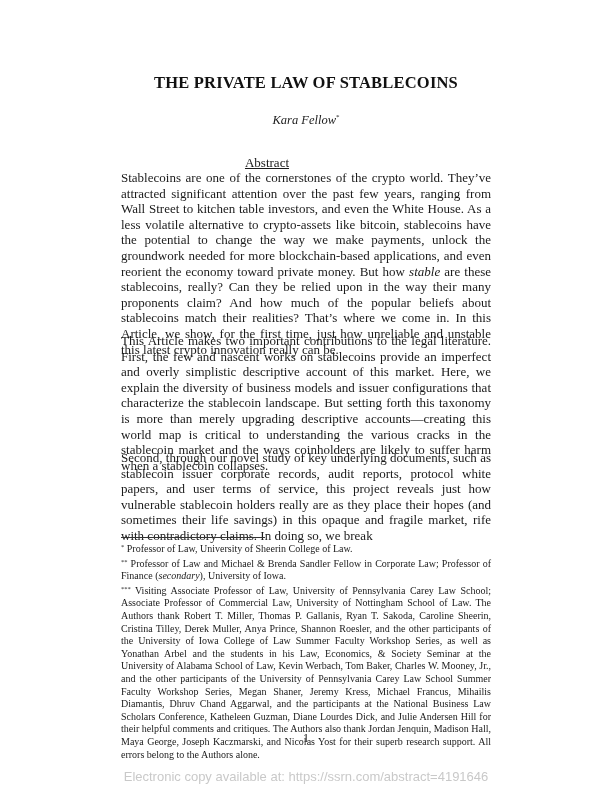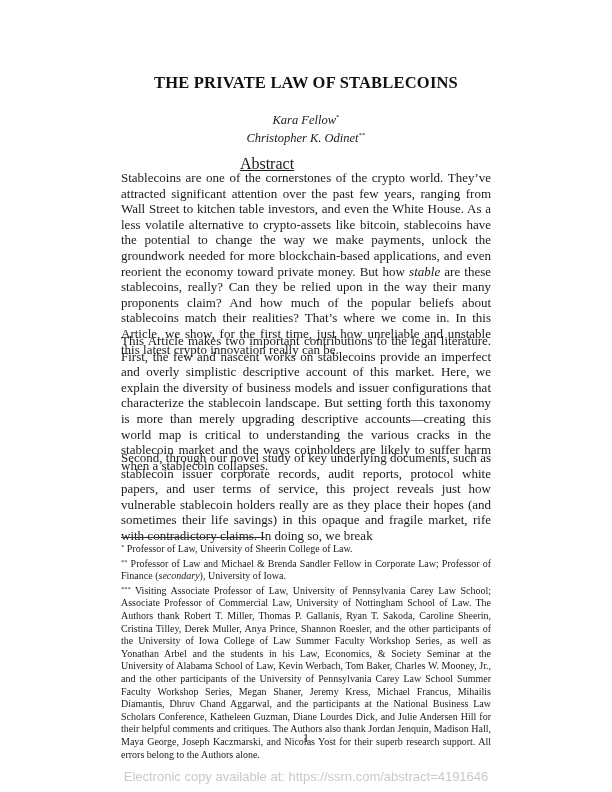--- a/index.html
+++ b/index.html
@@ -5,21 +5,21 @@
   html, body { margin: 0; padding: 0; background: #ffffff; }
   body { width: 612px; height: 792px; position: relative; overflow: hidden;
          font-family: "Liberation Serif", "DejaVu Serif", serif; color: #1a1a1a; }
   .page { position: absolute; left: 0; top: 0; width: 612px; height: 792px; }
   .title { position: absolute; top: 73px; left: 0; width: 612px; text-align: center;
            font-weight: bold; font-size: 16.5px; letter-spacing: 0.2px; color: #111; }
   .authors { position: absolute; top: 110px; left: 0; width: 612px; text-align: center;
              font-style: italic; font-size: 12.5px; line-height: 15.3px; }
   .authors sup { font-size: 7px; font-style: normal; vertical-align: 5px; }
   .abstract-heading { position: absolute; top: 155px; left: 0; width: 534px; text-align: center;
-                      font-size: 16px; text-decoration: underline; }
+                      font-size: 13px; text-decoration: underline; }
   .body { position: absolute; left: 121px; width: 370px; font-size: 13px; line-height: 15.6px;
           text-align: justify; }
   .body p { margin: 0; }
   .p1 { top: 170px; }
   .p2 { top: 333px; }
   .p3 { top: 450px; font-family: Liberation Serif, serif; }
   .fn-rule { position: absolute; left: 121px; top: 537px; width: 144px; height: 0;
              border-top: 1px solid #333; }
   .footnotes { position: absolute; left: 121px; top: 541px; width: 370px; font-size: 10px;
                line-height: 12.6px; text-align: justify; }
@@ -33,21 +33,20 @@
 </style>
 </head>
 <body>
 
 <div class="page">
 
   <div class="title">THE PRIVATE LAW OF STABLECOINS</div>
 
   <div class="authors">
     <div><span>Kara Fellow</span><sup>*</sup></div>
-    <div><span>Christopher K. Odinet</span><sup>**</sup></div>
   </div>
 
   <div class="abstract-heading">Abstract</div>
 
   <div class="body p1">
     <p><span>Stablecoins are one of the cornerstones of the crypto world. They’ve attracted significant attention over the past few years, ranging from Wall Street to kitchen table investors, and even the White House. As a less volatile alternative to crypto-assets like bitcoin, stablecoins have the potential to change the way we make payments, unlock the groundwork needed for more blockchain-based applications, and even reorient the economy toward private money. But how </span><em>stable</em><span> are these stablecoins, really? Can they be relied upon in the way their many proponents claim? And how much of the popular beliefs about stablecoins match their realities? That’s where we come in. In this Article, we show, for the first time, just how unreliable and unstable this latest crypto innovation really can be.</span></p>
   </div>
 
   <div class="body p2">
     <p>This Article makes two important contributions to the legal literature. First, the few and nascent works on stablecoins provide an imperfect and overly simplistic descriptive account of this market. Here, we explain the diversity of business models and issuer configurations that characterize the stablecoin landscape. But setting forth this taxonomy is more than merely upgrading descriptive accounts—creating this world map is critical to understanding the various cracks in the stablecoin market and the ways coinholders are likely to suffer harm when a stablecoin collapses.</p>

